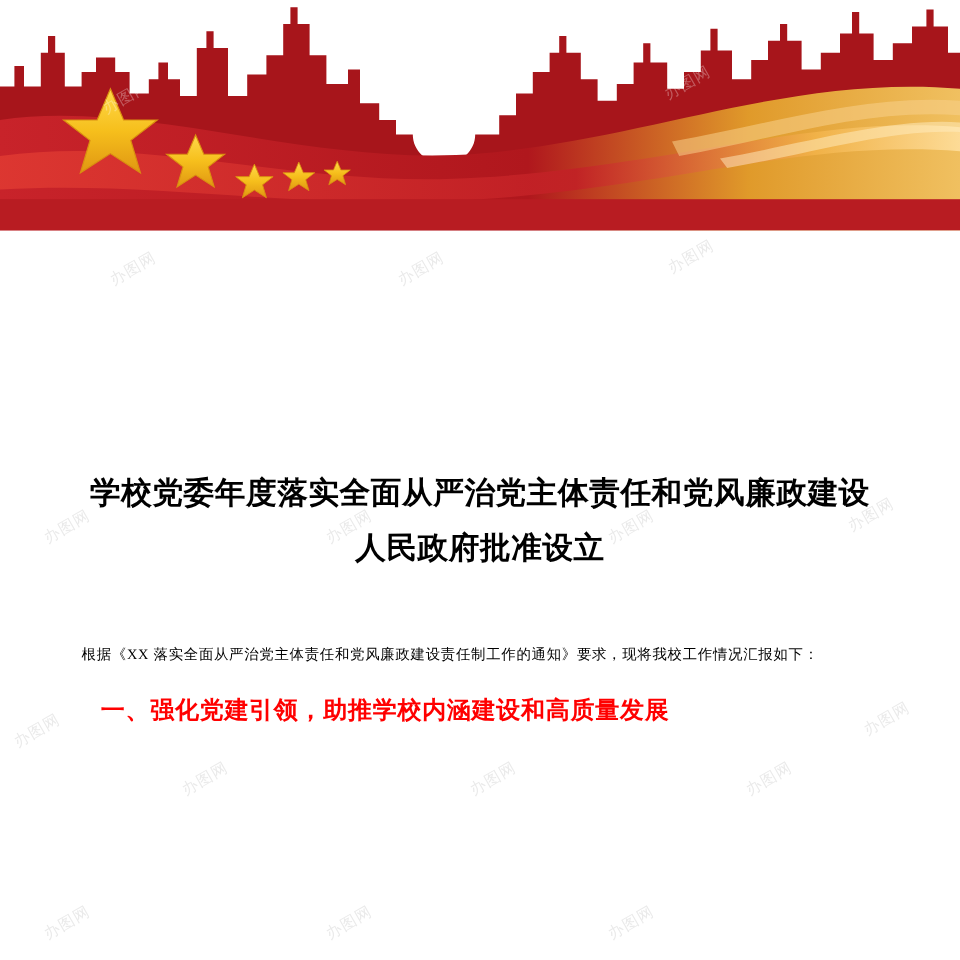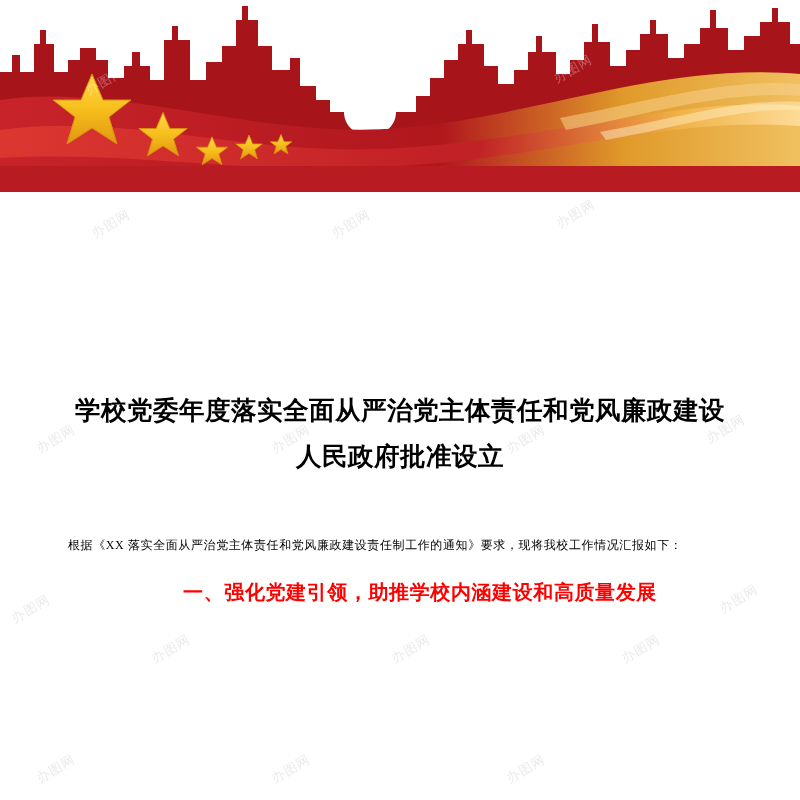--- a/index.html
+++ b/index.html
@@ -75,21 +75,20 @@
   .para.first { margin-top: 42px; }
 
   .heading-red {
     font-size: 20px;
     line-height: 47px;
     color: #ff0000;
     font-weight: bold;
     text-indent: 2em;
     letter-spacing: 0.6px;
     margin: 0;
-    text-align: center;
   }
 
   
   .page-watermark {
     position: absolute;
     color: rgba(150,150,150,0.20);
     font-size: 13px;
     font-family: "Liberation Sans", sans-serif;
     letter-spacing: 1px;
     transform: rotate(-30deg);

